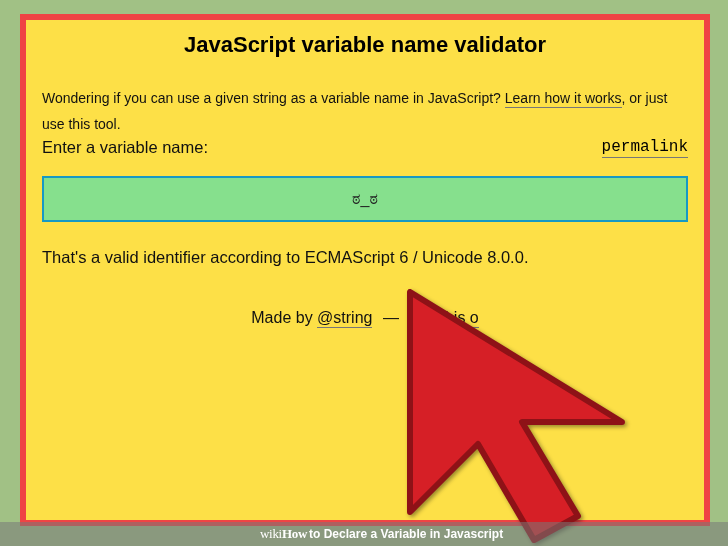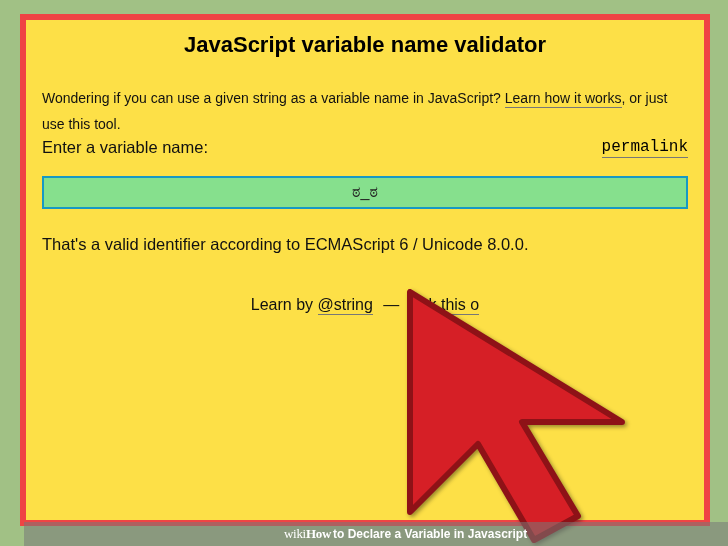--- a/index.html
+++ b/index.html
@@ -54,21 +54,21 @@
   }
   .permalink {
     font-size: 16px;
     border-bottom: 1px solid #777;
     padding-bottom: 1px;
     cursor: pointer;
     font-family: Liberation Mono, monospace;
   }
   .inputbox {
     width: 100%;
-    height: 33px;
+    height: 46px;
     background: #86e08d;
     border: 2px solid #1799c4;
     color: #222;
     font-size: 16px;
     text-align: center;
     outline: none;
     margin-bottom: 26px;
   }
   .result {
     font-size: 16.5px;
@@ -94,21 +94,20 @@
     position: absolute;
     left: 0;
     right: 0;
     bottom: 0;
     height: 24px;
     background: rgba(120,120,120,0.55);
     display: flex;
     align-items: center;
     padding-left: 260px;
     z-index: 20;
-    margin-left: 24px;
   }
   .wiki-logo {
     color: #fff;
     font-family: Georgia, serif;
     font-size: 13px;
     letter-spacing: -0.3px;
   }
   .wiki-logo b {
     font-weight: bold;
   }
@@ -133,21 +132,21 @@
   <div class="row">
     <span class="label">Enter a variable name:</span>
     <span class="permalink">permalink</span>
   </div>
 
   <input class="inputbox" type="text" value="ಠ_ಠ" style="">
 
   <p class="result">That's a valid identifier according to ECMAScript 6 / Unicode 8.0.0.</p>
 
   <p class="footer">
-    <span>Learn by </span><span class="link">@string</span>
+    <span>Made by </span><span class="link">@string</span>
     <span class="dash">—</span>
     <span class="link">fork this o</span>
   </p>
 </div>
 
 <svg class="cursor-arrow" width="300" height="280" viewBox="0 0 300 280">
   <path d="M 20 20 L 20 240 L 88 172 L 144 268 L 188 244 L 132 150 L 232 150 Z" fill="#d61f26" stroke="#8e1217" stroke-width="6" stroke-linejoin="round"></path>
 </svg>
 
 <div class="wiki-bar">

